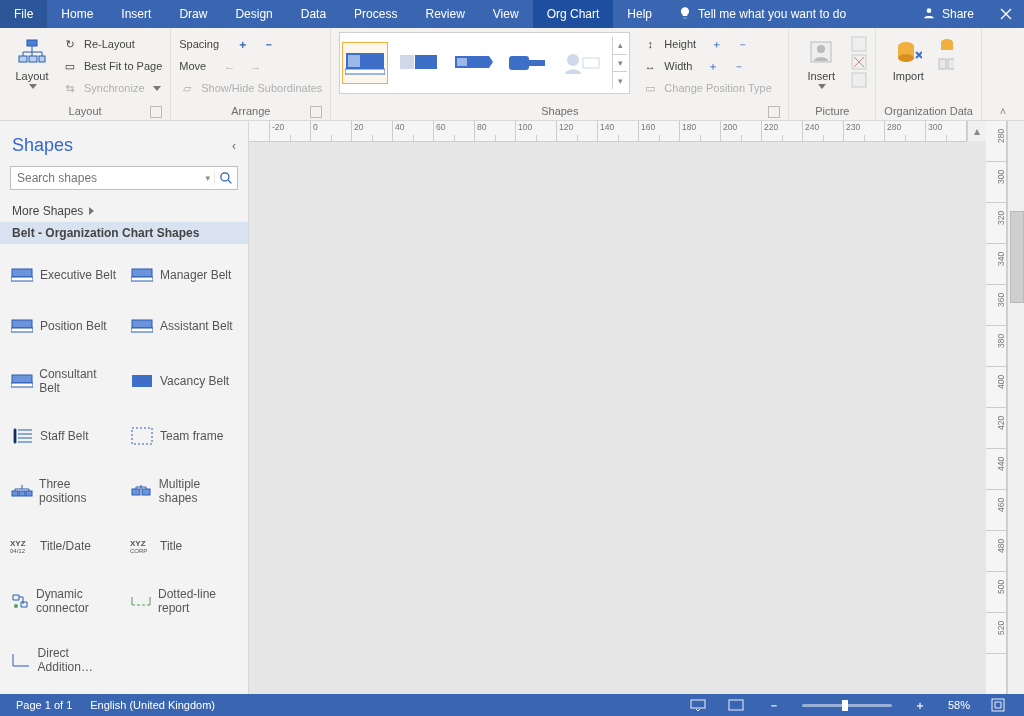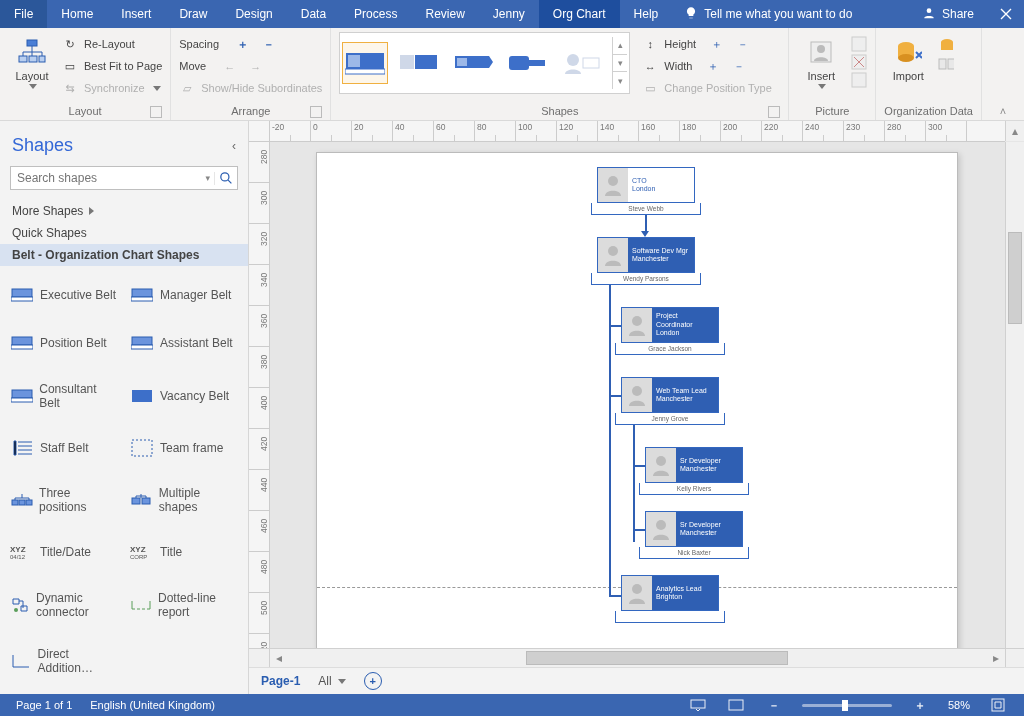--- a/index.html
+++ b/index.html
@@ -36,21 +36,21 @@
 .shapes-pane h2{margin:0;padding:14px 12px 10px;font-size:18px;font-weight:400;color:#3367D6;display:flex;align-items:center;justify-content:space-between;}
 .search-row{margin:0 10px 10px;display:flex;border:1px solid #bfbfbf;background:#fff;height:22px;align-items:center;}
 .search-row input{flex:1;border:none;outline:none;font-size:12px;padding:0 6px;color:#666;background:transparent;}
 .search-row .sarrow{color:#888;padding:0 4px;font-size:9px;}
 .search-row .sicon{width:22px;display:flex;align-items:center;justify-content:center;border-left:1px solid #e6e6e6;color:#2a5db0;}
 .category{padding:4px 12px;color:#444;display:flex;align-items:center;gap:6px;}
 .category.sel{background:#D8E2F1;font-weight:600;}
 .stencil{flex:1;overflow:auto;padding:6px 6px;display:grid;grid-template-columns:1fr 1fr;gap:2px 4px;}
 .sitem{display:flex;align-items:center;gap:6px;padding:4px 4px;color:#555;}
 .sitem .sico{width:24px;height:20px;display:flex;align-items:center;justify-content:center;}
-.canvas-area{flex:1;display:flex;flex-direction:column;background:#E6E6E6;min-width:0;}
+.canvas-area{flex:1;display:flex;flex-direction:row;background:#E6E6E6;min-width:0;}
 .ruler-h{height:20px;background:#f5f5f5;border-bottom:1px solid #ccc;display:flex;align-items:flex-end;position:relative;overflow:hidden;}
 .ruler-h .cell{flex:0 0 40px;height:100%;border-right:1px solid #ccc;position:relative;}
 .ruler-h .cell span{position:absolute;top:1px;left:2px;font-size:8.5px;color:#777;}
 .ruler-h .cell::after{content:'';position:absolute;bottom:0;left:50%;width:1px;height:6px;background:#ccc;}
 .midrow{flex:1;display:flex;min-height:0;}
 .ruler-v{width:20px;background:#f5f5f5;border-right:1px solid #ccc;display:flex;flex-direction:column;overflow:hidden;}
 .ruler-v .cell{flex:0 0 40px;border-bottom:1px solid #ccc;position:relative;}
 .ruler-v .cell span{position:absolute;left:2px;top:1px;font-size:8.5px;color:#777;transform:rotate(-90deg);transform-origin:left top;left:10px;top:22px;}
 .canvas-scroll{flex:1;position:relative;overflow:hidden;background:#E6E6E6;}
 .page{position:absolute;left:46px;top:10px;width:640px;height:620px;background:#fff;border:1px solid #bbb;box-shadow:2px 2px 6px rgba(0,0,0,.15);}
@@ -90,21 +90,21 @@
   <div class="titlebar">
     <div id="tabs-holder" style="display:flex;">
         <div class="tab file">File</div>
         <div class="tab">Home</div>
         <div class="tab">Insert</div>
         <div class="tab">Draw</div>
         <div class="tab">Design</div>
         <div class="tab">Data</div>
         <div class="tab">Process</div>
         <div class="tab">Review</div>
-        <div class="tab">Jenny</div>
+        <div class="tab">View</div>
         <div class="tab active">Org Chart</div>
         <div class="tab">Help</div>
       </div>
     <div class="tell">
       <span>
         <svg width="14" height="14" viewBox="0 0 24 24">
             <path d="M9 21h6v-1H9v1zm3-19C8 2 5 5 5 9c0 2.4 1.2 4.5 3 5.7V17h8v-2.3c1.8-1.2 3-3.3 3-5.7 0-4-3-7-7-7z"></path>
           </svg>
       </span>
       <span>Tell me what you want to do</span>
@@ -328,23 +328,20 @@
         <span class="sicon">
           <svg width="13" height="13" viewBox="0 0 16 16">
               <circle cx="6" cy="6" r="5" fill="none" stroke="#2a5db0" stroke-width="1.5"></circle>
               <path d="M10 10l4 4" stroke="#2a5db0" stroke-width="1.5"></path>
             </svg>
         </span>
       </div>
       <div class="category">
           <span>More Shapes</span>
           <span class="chevr"></span>
-        </div>
-      <div class="category">
-          <span>Quick Shapes</span>
         </div>
       <div class="category sel">
           <span>Belt - Organization Chart Shapes</span>
         </div>
       <div class="stencil" id="stencil-holder">
           <div class="sitem">
             <span class="sico">
               <svg width="22" height="14">
                 <rect x="1" y="1" width="20" height="8" fill="#6b94dd" stroke="#2a5db0"></rect>
                 <rect x="0" y="9" width="22" height="4" fill="#fff" stroke="#2a5db0"></rect>

